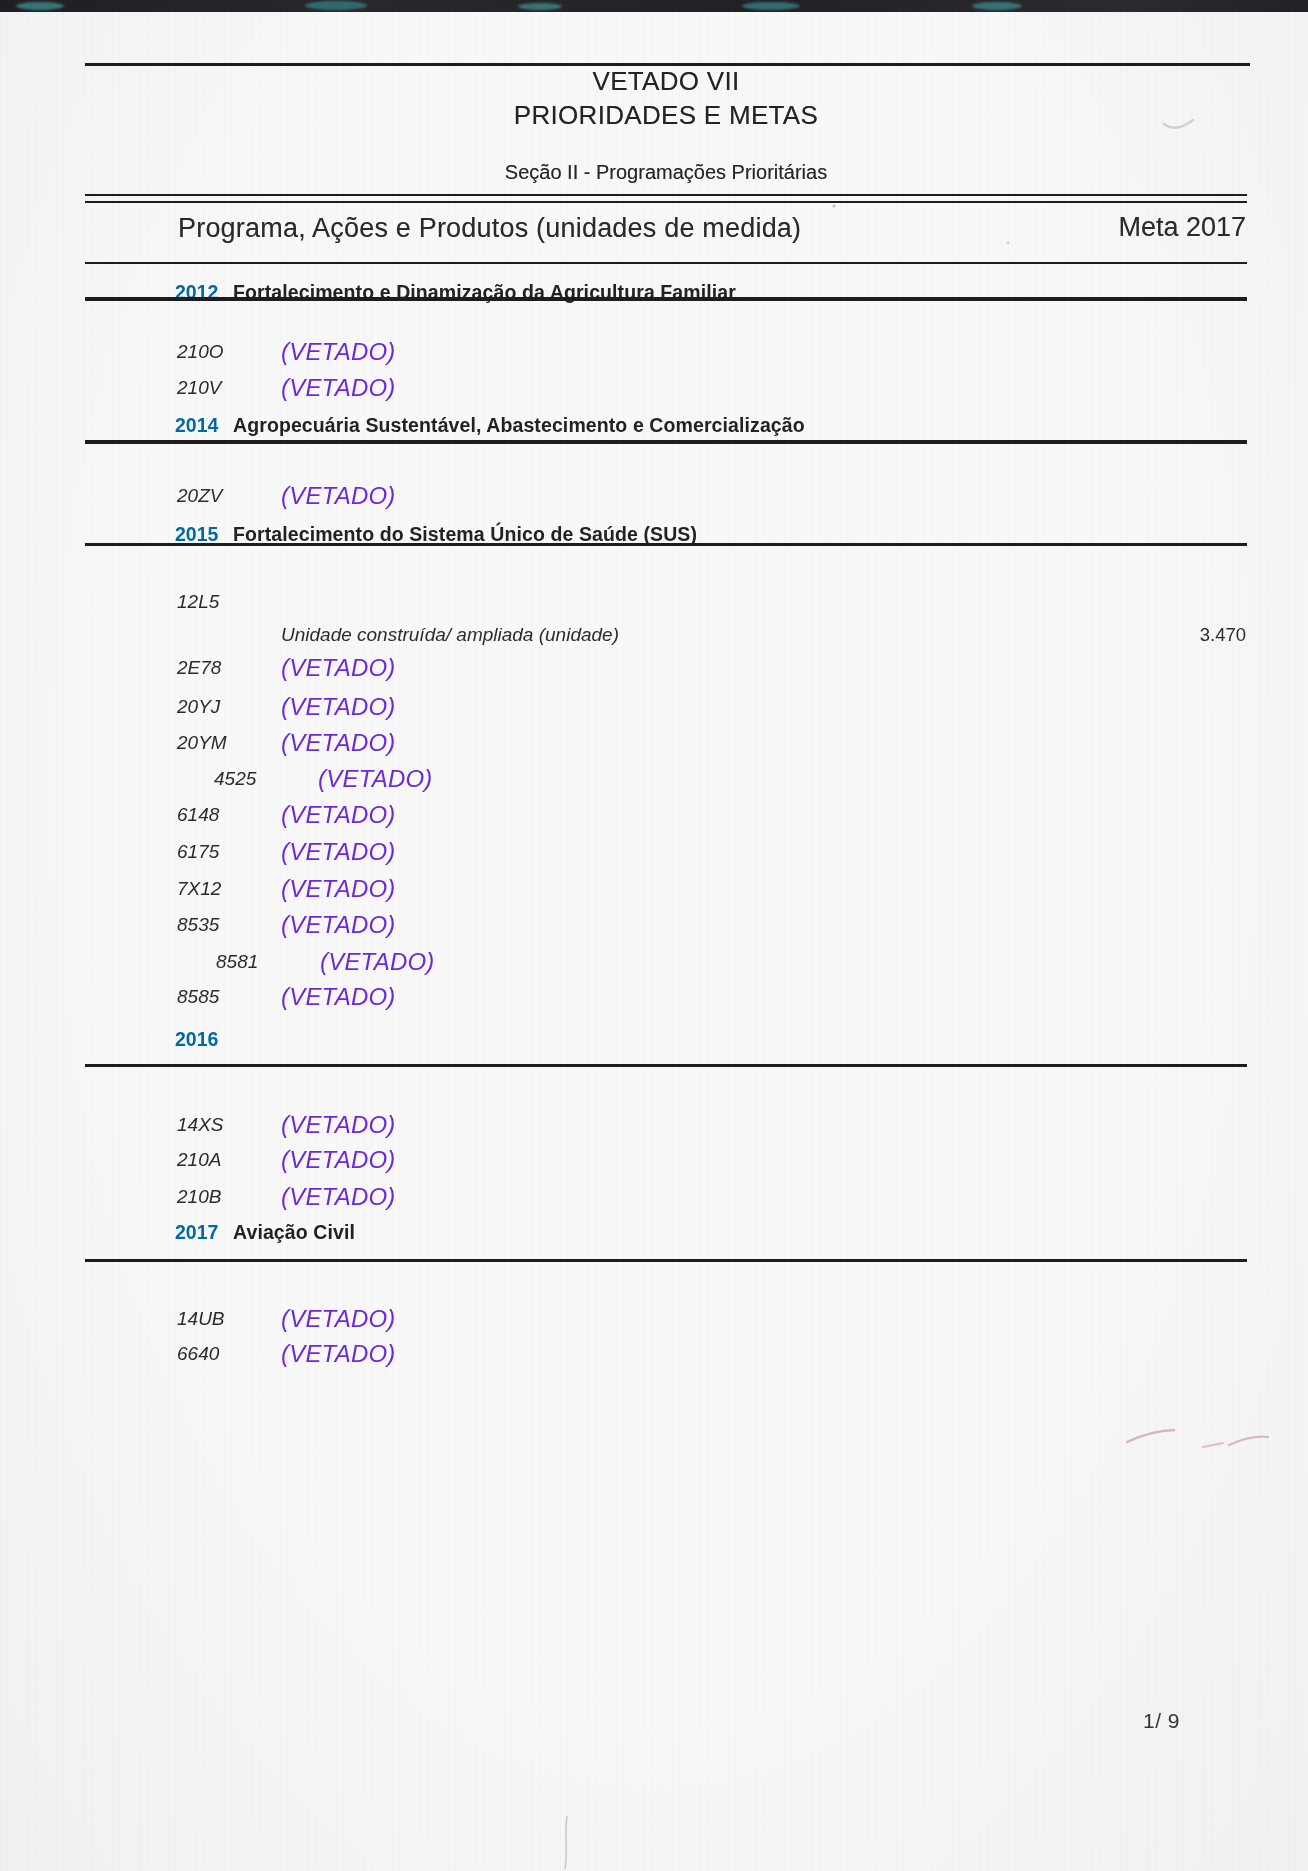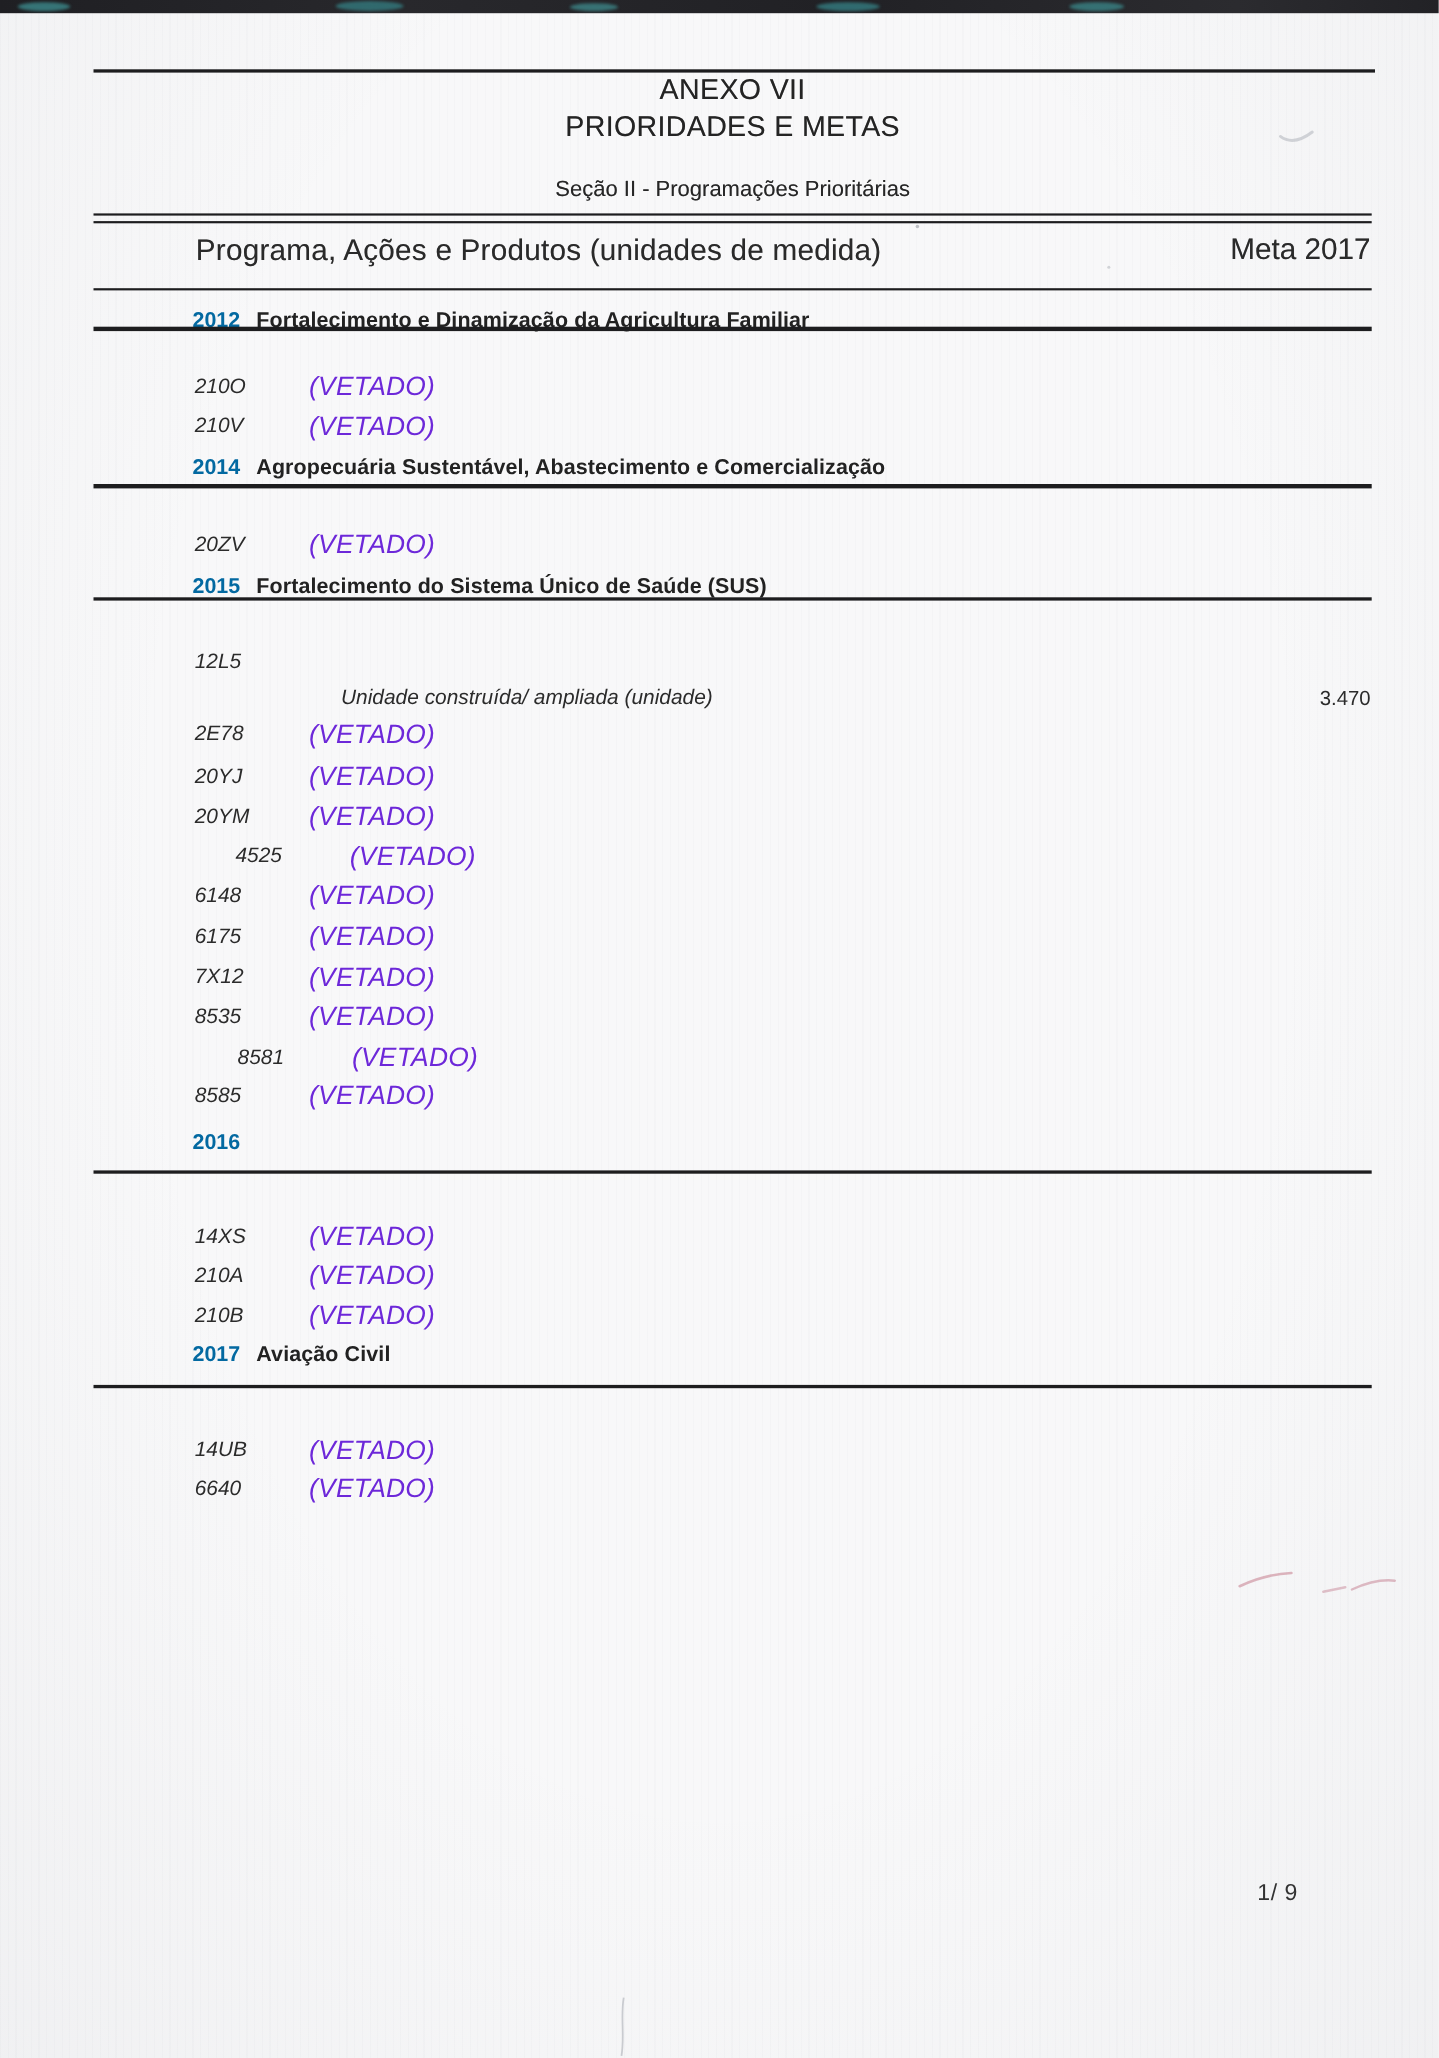--- a/index.html
+++ b/index.html
@@ -73,21 +73,21 @@
   <div class="smudge" style="left:518px;top:3px;width:44px;height:7px;background:#3d8688;"></div>
   <div class="smudge" style="left:742px;top:2px;width:58px;height:8px;background:#357e82;"></div>
   <div class="smudge" style="left:972px;top:2px;width:50px;height:8px;background:#3a8486;"></div>
 </div>
 
 <div class="rule" style="top:63px;height:3px;width:1165px;"></div>
 <div class="rule double-a" style="top:194px;"></div>
 <div class="rule double-b" style="top:201px;"></div>
 <div class="rule" style="top:262px;height:2px;"></div>
 
-<div class="doc-title" style="top:66px;">ANEXO VII</div>
+<div class="doc-title" style="top:66px;">VETADO VII</div>
 <div class="doc-title" style="top:100px;">PRIORIDADES E METAS</div>
 <div class="section-title" style="top:161px;">Seção II - Programações Prioritárias</div>
 
 <div class="colhead-left">Programa, Ações e Produtos (unidades de medida)</div>
 <div class="colhead-right">Meta 2017</div>
 
 <div id="rows">
     <div class="row program" style="top: 280px;">
       <span class="pcode">2012</span>
       <span class="ptitle">Fortalecimento e Dinamização da Agricultura Familiar</span>
@@ -111,21 +111,21 @@
       <span class="alabel">(VETADO)</span>
     </div>
     <div class="row program" style="top: 522px;">
       <span class="pcode">2015</span>
       <span class="ptitle">Fortalecimento do Sistema Único de Saúde (SUS)</span>
     </div>
     <div class="rule" style="top: 543px; height: 3px;"></div>
     <div class="row action" style="top: 590px;">
       <span class="acode">12L5</span>
     </div>
-    <div class="row product" style="top: 623px; margin-left: 29px;">
+    <div class="row product" style="top: 623px;">
       <span class="plabel">Unidade construída/ ampliada (unidade)</span>
       <span class="pmeta">3.470</span>
     </div>
     <div class="row action" style="top: 656px;">
       <span class="acode">2E78</span>
       <span class="alabel">(VETADO)</span>
     </div>
     <div class="row action" style="top: 695px;">
       <span class="acode">20YJ</span>
       <span class="alabel">(VETADO)</span>

